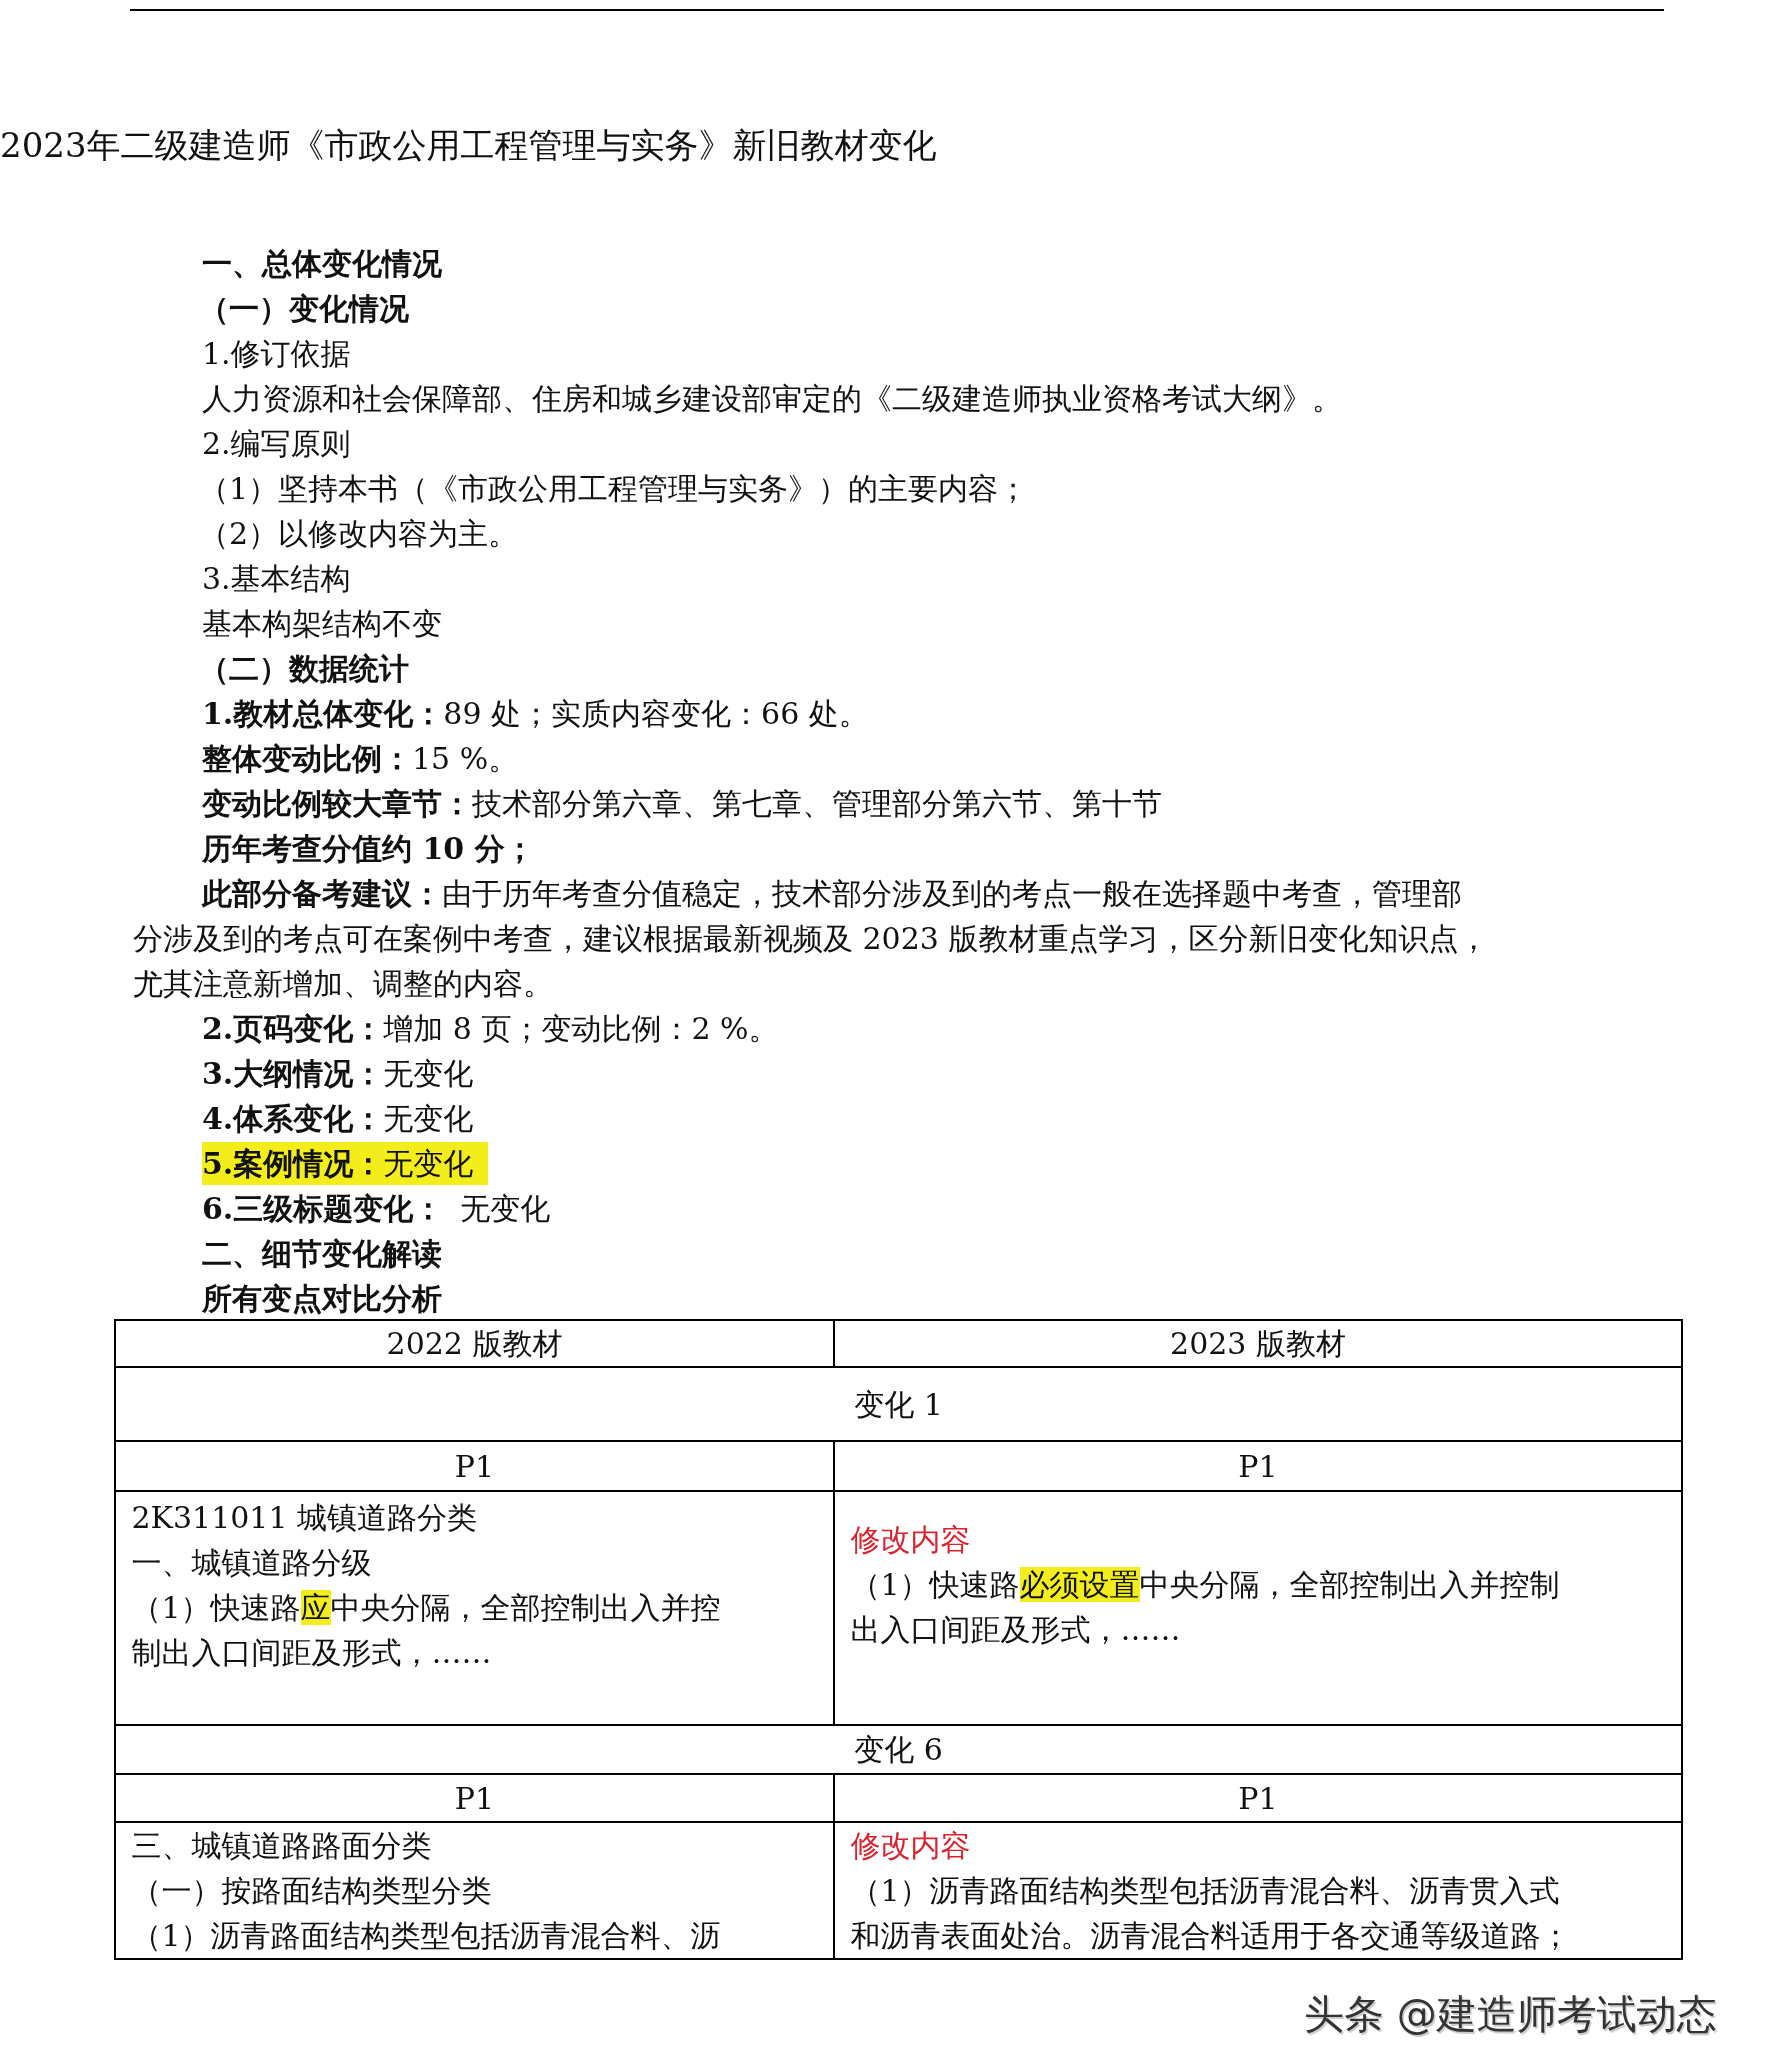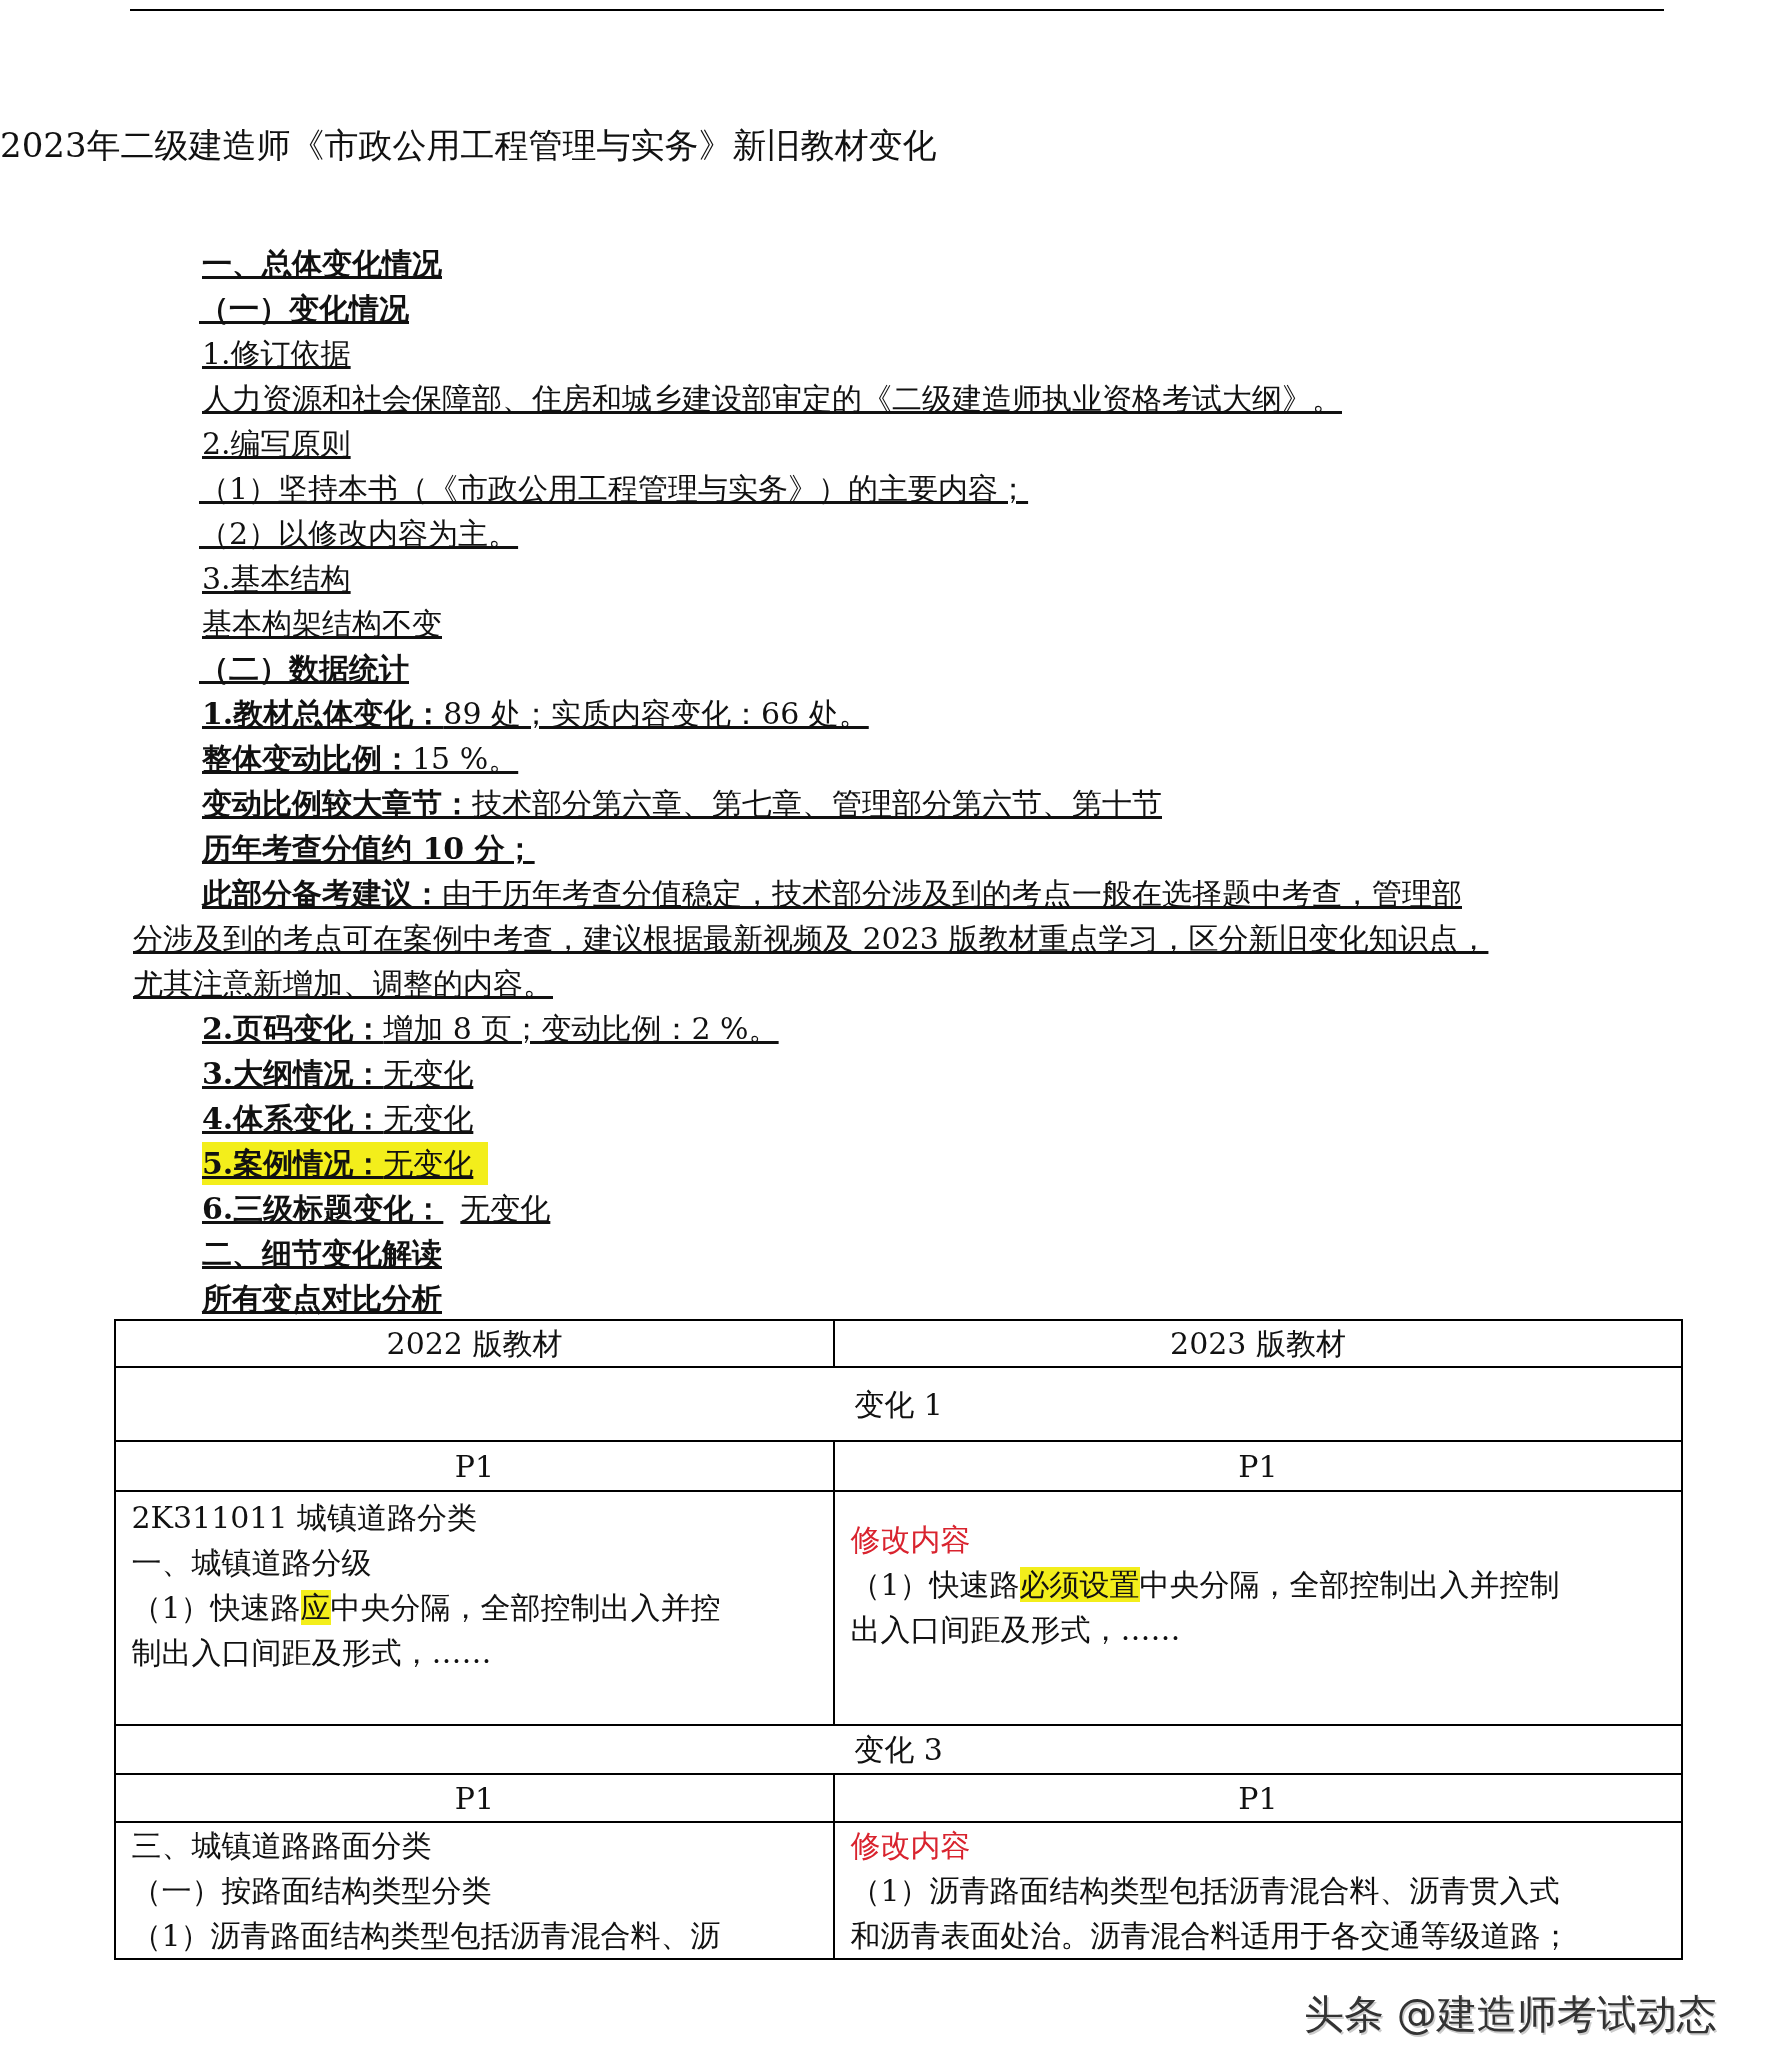--- a/index.html
+++ b/index.html
@@ -8,21 +8,21 @@
     font-family: "DejaVu Serif", "Liberation Serif", serif;
     color: #111111;
   }
   .top-rule { position: absolute; left: 130px; top: 8.5px; width: 1534px; height: 2.3px; background: #000; }
   .title {
     position: absolute; left: 0; width: 1792px; top: 120px;
     text-align: left; font-size: 34px; line-height: 50px; letter-spacing: 0px;
   }
   .body-block { position: absolute; left: 0; top: 242px; width: 1792px; }
   .line {
-    position: absolute; font-size: 30px; line-height: 43px; white-space: nowrap; text-decoration: underline;
+    position: absolute; font-size: 30px; line-height: 43px; white-space: nowrap;
   }
   .b { font-weight: bold; }
   .hl { background: #f3ee1b; }
   .red { color: #d9232e; }
 
   table.cmp {
     position: absolute; left: 114px; top: 1319px; width: 1567px;
     border-collapse: collapse; table-layout: fixed;
     font-size: 30px; line-height: 45px;
   }
@@ -120,21 +120,21 @@
       <span class="cell-line">制出入口间距及形式，……</span>
     </td>
     <td style="padding-top:25px;">
       <span class="cell-line red">修改内容</span>
       <span class="cell-line"><span>（1）快速路</span><span class="hl">必须设置</span><span>中央分隔，全部控制出入并控制</span></span>
       <span class="cell-line">出入口间距及形式，……</span>
     </td>
   </tr>
 
   <tr style="height:49px;">
-    <td class="c" colspan="2">变化 3</td>
+    <td class="c" colspan="2">变化 6</td>
   </tr>
   <tr style="height:48px;">
     <td class="c">P1</td>
     <td class="c">P1</td>
   </tr>
   <tr style="height:134px;">
     <td>
       <span class="cell-line">三、城镇道路路面分类</span>
       <span class="cell-line">（一）按路面结构类型分类</span>
       <span class="cell-line">（1）沥青路面结构类型包括沥青混合料、沥</span>

